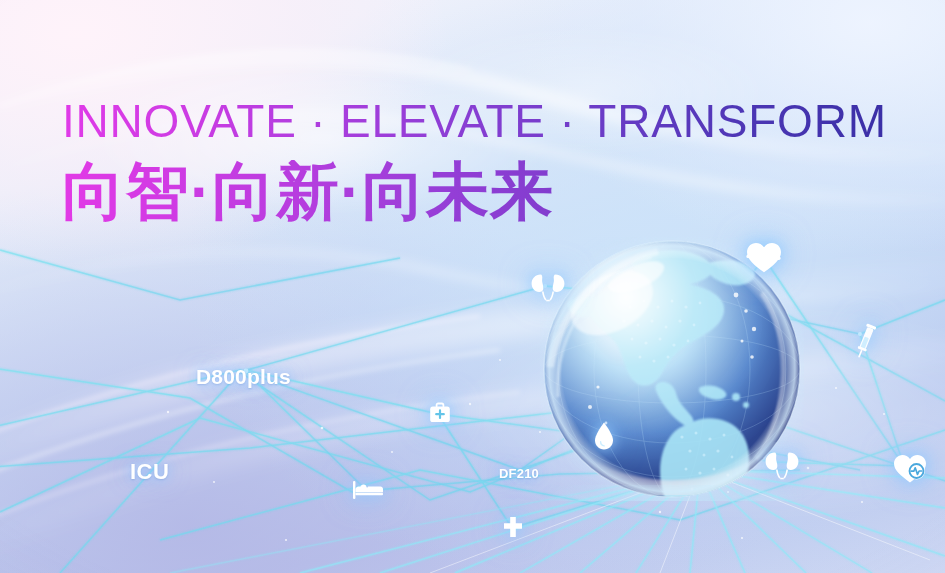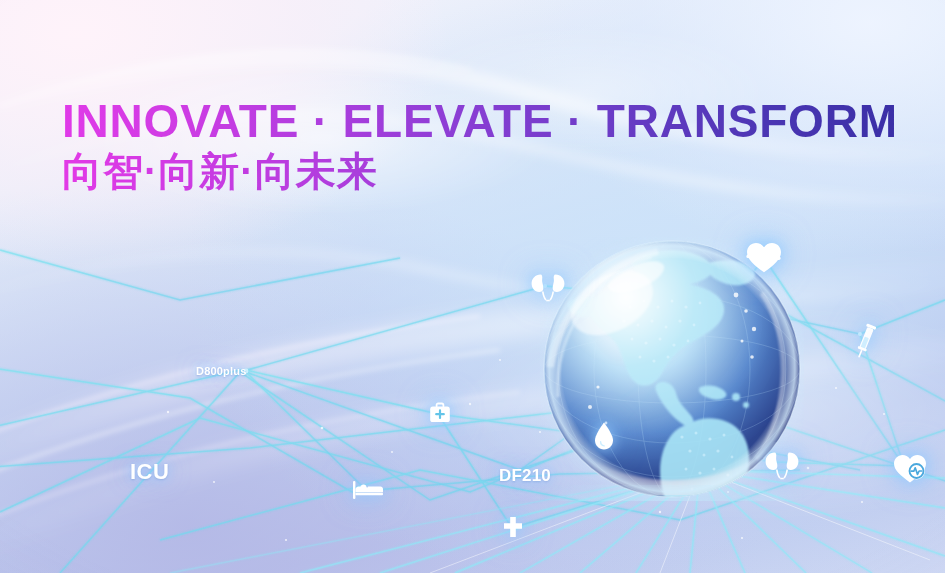--- a/index.html
+++ b/index.html
@@ -27,44 +27,44 @@
       radial-gradient(ellipse 250px 90px at 62% 16%, rgba(255,255,255,.6), rgba(255,255,255,0) 72%),
       radial-gradient(ellipse 420px 150px at 80% 72%, rgba(255,255,255,.5), rgba(255,255,255,0) 72%);
   }
   .vignette{
     background:radial-gradient(ellipse 120% 120% at 50% 45%, rgba(255,255,255,0) 55%, rgba(150,160,210,.18) 100%);
   }
 
   
   .headings{ position:absolute; left:62px; top:98px; z-index:40; }
   .h-en{
-    font-size:46px; font-weight:700; letter-spacing:.8px; line-height:1;
+    font-size:46px; font-weight:400; letter-spacing:.8px; line-height:1;
     white-space:nowrap;
     background:linear-gradient(90deg,#e03ae8 0%,#cf3ce4 14%,#b03ddf 30%,#8a3ed4 48%,#6a3cc6 66%,#4b36b4 84%,#3a2fa6 100%);
     -webkit-background-clip:text; background-clip:text; color:transparent;
     -webkit-text-fill-color:transparent;
   }
   .h-cn{
-    margin-top:7px;
-    font-size:40px; font-weight:700; letter-spacing:1px; line-height:1;
+    margin-top:16px;
+    font-size:63px; font-weight:700; letter-spacing:1px; line-height:1;
     white-space:nowrap;
     background:linear-gradient(90deg,#e23ae6 0%,#d23ae4 12%,#b83ddf 28%,#963ed7 46%,#7a3ccb 64%,#5e38bd 82%,#4a33b0 100%);
     -webkit-background-clip:text; background-clip:text; color:transparent;
     -webkit-text-fill-color:transparent;
   }
 
   
   .netlabel{
     position:absolute; z-index:35; color:#ffffff; font-weight:700;
     text-shadow:0 0 10px rgba(150,200,255,.9), 0 0 22px rgba(120,180,255,.6), 0 1px 2px rgba(90,120,190,.35);
     white-space:nowrap;
   }
-  #lbl-d800{ left:196px; top:365px; font-size:11px; letter-spacing:.2px; }
+  #lbl-d800{ left:196px; top:365px; font-size:21px; letter-spacing:.2px; }
   #lbl-icu{  left:130px; top:459px; font-size:22px; letter-spacing:.5px; }
-  #lbl-df210{left:499px; top:466px; font-size:17px; letter-spacing:.2px; }
+  #lbl-df210{left:499px; top:466px; font-size:13px; letter-spacing:.2px; }
 
   
   .ico{ position:absolute; z-index:34; filter:drop-shadow(0 0 7px rgba(150,205,255,.95)) drop-shadow(0 0 14px rgba(120,185,255,.55)); }
   .ico svg{ display:block; }
   #ico-kidney-left { left:528px; top:272px; }
   #ico-heartpulse  { left:745px; top:240px; }
   #ico-syringe     { left:852px; top:322px; }
   #ico-kidney-right{ left:762px; top:450px; }
   #ico-heartmon    { left:892px; top:452px; }
   #ico-drop        { left:592px; top:421px; }

